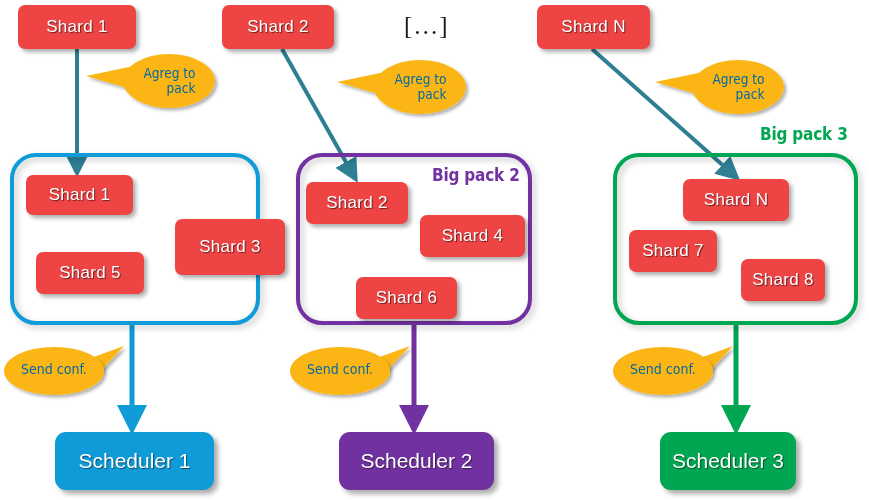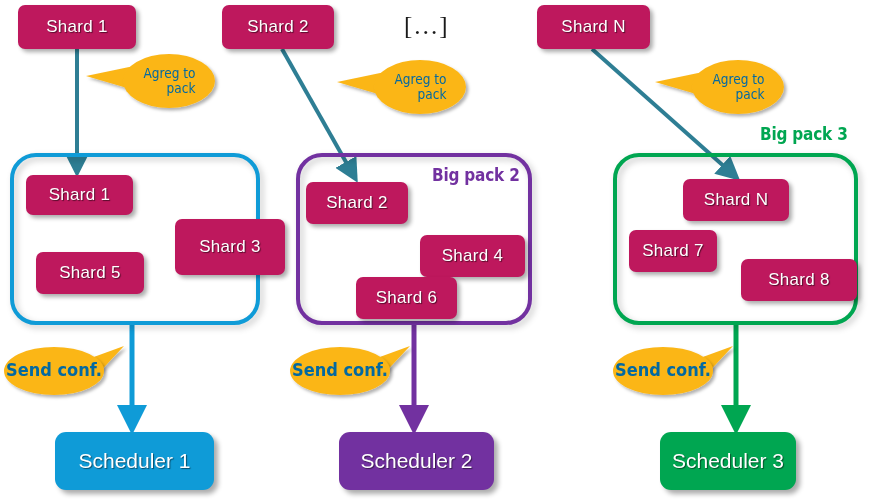--- a/index.html
+++ b/index.html
@@ -21,21 +21,21 @@
     position: absolute;
     left: 0; top: 0;
     width: 869px;
     height: 500px;
     pointer-events: none;
   }
 
   
   .shard {
     position: absolute;
-    background: #be185d;
+    background: #ef4444;
     border-radius: 7px;
     color: #ffffff;
     font-size: 17px;
     font-family: "Liberation Sans", sans-serif;
     display: flex;
     align-items: center;
     justify-content: center;
     box-shadow: 3px 3px 4px rgba(0,0,0,0.33);
     text-shadow: 1px 1px 1px rgba(0,0,0,0.55);
     letter-spacing: 0.3px;
@@ -95,21 +95,21 @@
     justify-content: center;
     color: #0369a1;
     font-family: "DejaVu Sans", sans-serif;
     font-size: 13.5px;
     font-stretch: condensed;
     line-height: 1.12;
     text-align: right;
     pointer-events: none;
     white-space: pre-line;
   }
-  .callout-text.narrow { font-size: 18px; font-weight: bold; }
+  .callout-text.narrow { font-size: 14px; }
 
   
   #ellipsis-marker {
     position: absolute;
     color: #1a1a1a;
     font-family: "Liberation Serif", serif;
     font-size: 25px;
     letter-spacing: 1px;
   }
 </style>
@@ -200,37 +200,37 @@
   <div class="shard" style="left:36px; top:252px; width:108px; height:42px;">
     <span>Shard  5</span>
   </div>
 
   <div class="pack" style="left:296px; top:153px; width:236px; height:172px; border-color:#7231A0;"></div>
   <div class="pack-label" style="left:432px; top:124px; color:#7231A0;margin-top:41px;">Big pack 2</div>
 
   <div class="shard" style="left:306px; top:182px; width:102px; height:42px;">
     <span>Shard  2</span>
   </div>
-  <div class="shard" style="left:420px; top:215px; width:105px; height:42px;margin-top:20px;">
+  <div class="shard" style="left:420px; top:215px; width:105px; height:42px;">
     <span>Shard  4</span>
   </div>
   <div class="shard" style="left:356px; top:277px; width:101px; height:42px;">
     <span>Shard  6</span>
   </div>
 
   <div class="pack" style="left:613px; top:153px; width:245px; height:172px; border-color:#00A651;"></div>
   <div class="pack-label" style="left:760px; top:124px; color:#00A651;">Big pack 3</div>
 
   <div class="shard" style="left:683px; top:179px; width:106px; height:42px;">
     <span>Shard  N</span>
   </div>
   <div class="shard" style="left:629px; top:230px; width:88px; height:42px;">
     <span>Shard  7</span>
   </div>
-  <div class="shard" style="left:741px; top:259px; width:116px; height:42px;">
+  <div class="shard" style="left:741px; top:259px; width:84px; height:42px;">
     <span>Shard  8</span>
   </div>
 
   <div class="callout" style="left:2px; top:340px; width:126px; height:60px;">
     <svg width="126" height="60" viewBox="0 0 126 60">
       <path d="M122,6 L78,22 L92,38 Z" fill="#FBB618" filter="url(#soft-shadow)"></path>
       <ellipse cx="52" cy="31" rx="50" ry="24" fill="#FBB618" filter="url(#soft-shadow)"></ellipse>
     </svg>
     <div class="callout-text narrow" style="left:2px; top:0; width:100px; height:60px;">Send conf.</div>
   </div>

